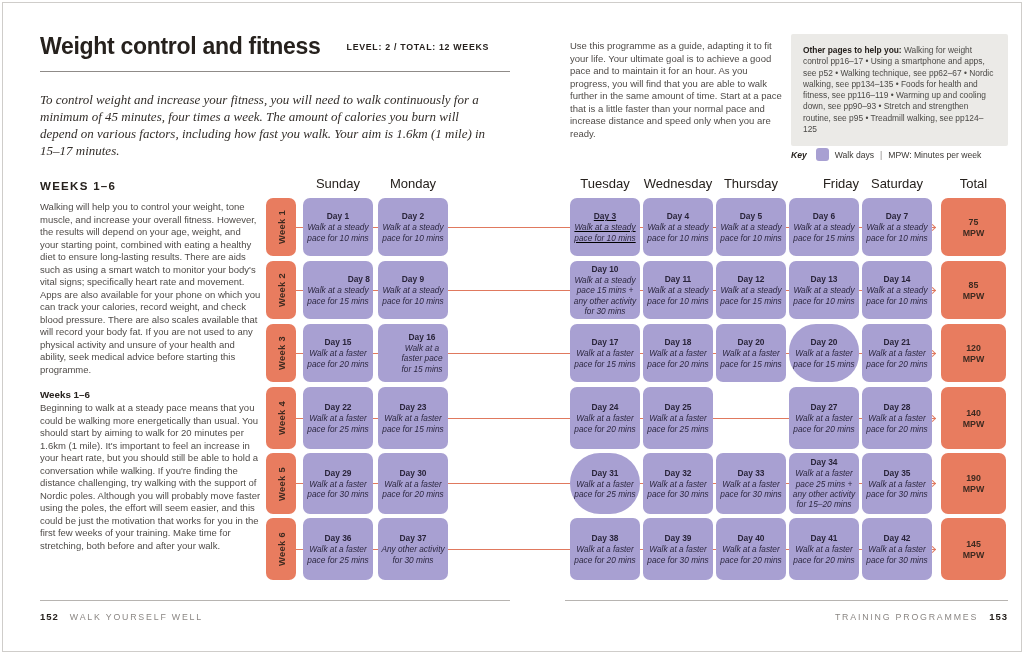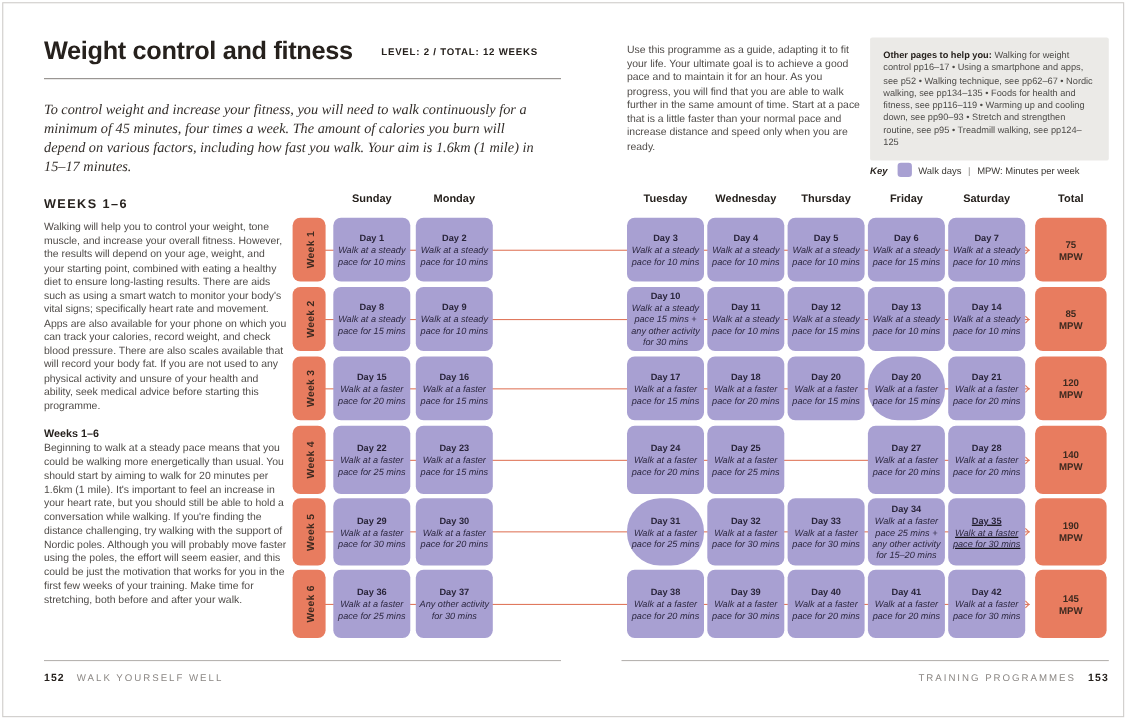--- a/index.html
+++ b/index.html
@@ -27,21 +27,21 @@
   #help-box b { color:#26211d; }
   #key-row { position:absolute; left:791px; top:148px; display:flex; align-items:center; font-size:8.6px; color:#3a3733; }
   #key-label { font-weight:bold; font-style:italic; color:#26211d; margin-right:9px; }
   #key-swatch { width:13px; height:13px; background:#a8a0d2; border-radius:3px; margin-right:6px; }
   .key-sep { margin:0 6px; color:#8b8784; }
 
   
   #schedule { position:absolute; left:266px; top:176px; width:740px; }
   .t-row { display:grid; grid-template-columns:30px 7px 70px 5px 70px 122px 70px 3px 70px 3px 70px 3px 70px 3px 70px 9px 65px; position:relative; align-items:center; }
   .t-head { height:18px; margin-bottom:4px; }
-  .col-head { grid-row:1; font-size:10px; font-weight:bold; color:#26211d; text-align:center; align-self:start; }
+  .col-head { grid-row:1; font-size:13px; font-weight:normal; color:#26211d; text-align:center; align-self:start; }
   .t-week { margin-bottom:5px; }
   .t-week:nth-child(2), .t-week:nth-child(3), .t-week:nth-child(4) { height:58px; }
   .t-week:nth-child(5) { height:62px; margin-bottom:4px; }
   .t-week:nth-child(6) { height:61px; margin-bottom:4px; }
   .t-week:nth-child(7) { height:62px; }
   .t-week::before { content:""; position:absolute; left:15px; right:70px; top:calc(50% - 0.5px); height:1px; background:#e0795e; }
   .t-week > * { grid-row:1; position:relative; z-index:1; }
   .week-label { align-self:stretch; background:#e87c5f; border-radius:7px; display:flex; align-items:center; justify-content:center; }
   .week-label span { writing-mode:vertical-rl; transform:rotate(180deg); font-size:9.4px; font-weight:bold; letter-spacing:0.3px; color:#3e2a20; white-space:nowrap; }
   .day-cell { background:#a8a0d2; border-radius:7px; display:flex; flex-direction:column; justify-content:center; text-align:center; padding:3px 3px; min-height:58px; }
@@ -94,37 +94,37 @@
     <span>MPW: Minutes per week</span>
   </div>
 
   <div id="schedule">
       <div class="t-row t-head">
         <div class="col-head" style="grid-column: 3;">Sunday</div>
         <div class="col-head" style="grid-column: 5;">Monday</div>
         <div class="col-head" style="grid-column: 7;">Tuesday</div>
         <div class="col-head" style="grid-column: 9;">Wednesday</div>
         <div class="col-head" style="grid-column: 11;">Thursday</div>
-        <div class="col-head" style="grid-column: 13;">Friday</div>
+        <div class="col-head" style="grid-column: 13; text-align: right;">Friday</div>
         <div class="col-head" style="grid-column: 15;">Saturday</div>
         <div class="col-head" style="grid-column: 17;">Total</div>
       </div>
       <div class="t-row t-week">
         <div class="week-label" style="grid-column: 1;">
           <span>Week 1</span>
         </div>
         <div class="day-cell" style="grid-column: 3;">
           <div class="day-title">Day 1</div>
           <div class="day-desc">Walk at a steady pace for 10 mins</div>
         </div>
         <div class="day-cell" style="grid-column: 5;">
           <div class="day-title">Day 2</div>
           <div class="day-desc">Walk at a steady pace for 10 mins</div>
         </div>
-        <div class="day-cell" style="grid-column: 7;">
+        <div class="day-cell" style="grid-column: 7; text-decoration: underline;">
           <div class="day-title">Day 3</div>
           <div class="day-desc">Walk at a steady pace for 10 mins</div>
         </div>
         <div class="day-cell" style="grid-column: 9;">
           <div class="day-title">Day 4</div>
           <div class="day-desc">Walk at a steady pace for 10 mins</div>
         </div>
         <div class="day-cell" style="grid-column: 11;">
           <div class="day-title">Day 5</div>
           <div class="day-desc">Walk at a steady pace for 10 mins</div>
@@ -140,21 +140,21 @@
         <div class="arrowhead" style="grid-column: 16;"></div>
         <div class="total-cell" style="grid-column: 17;">
           <div class="total-num">75</div>
           <div class="total-unit">MPW</div>
         </div>
       </div>
       <div class="t-row t-week">
         <div class="week-label" style="grid-column: 1;">
           <span>Week 2</span>
         </div>
-        <div class="day-cell" style="grid-column: 3;">
+        <div class="day-cell" style="grid-column: 3; align-items: flex-end;">
           <div class="day-title">Day 8</div>
           <div class="day-desc">Walk at a steady pace for 15 mins</div>
         </div>
         <div class="day-cell" style="grid-column: 5;">
           <div class="day-title">Day 9</div>
           <div class="day-desc">Walk at a steady pace for 10 mins</div>
         </div>
         <div class="day-cell" style="grid-column: 7;">
           <div class="day-title">Day 10</div>
           <div class="day-desc">Walk at a steady pace 15 mins + any other activity for 30 mins</div>
@@ -182,21 +182,21 @@
         </div>
       </div>
       <div class="t-row t-week">
         <div class="week-label" style="grid-column: 1;">
           <span>Week 3</span>
         </div>
         <div class="day-cell" style="grid-column: 3;">
           <div class="day-title">Day 15</div>
           <div class="day-desc">Walk at a faster pace for 20 mins</div>
         </div>
-        <div class="day-cell" style="grid-column: 5;">
+        <div class="day-cell" style="grid-column: 5; padding-left: 21px;">
           <div class="day-title">Day 16</div>
           <div class="day-desc">Walk at a faster pace for 15 mins</div>
         </div>
         <div class="day-cell" style="grid-column: 7;">
           <div class="day-title">Day 17</div>
           <div class="day-desc">Walk at a faster pace for 15 mins</div>
         </div>
         <div class="day-cell" style="grid-column: 9;">
           <div class="day-title">Day 18</div>
           <div class="day-desc">Walk at a faster pace for 20 mins</div>
@@ -274,21 +274,21 @@
           <div class="day-desc">Walk at a faster pace for 30 mins</div>
         </div>
         <div class="day-cell" style="grid-column: 11;">
           <div class="day-title">Day 33</div>
           <div class="day-desc">Walk at a faster pace for 30 mins</div>
         </div>
         <div class="day-cell" style="grid-column: 13;">
           <div class="day-title">Day 34</div>
           <div class="day-desc">Walk at a faster pace 25 mins + any other activity for 15–20 mins</div>
         </div>
-        <div class="day-cell" style="grid-column: 15; text-decoration: underline;">
+        <div class="day-cell" style="grid-column: 15;">
           <div class="day-title">Day 35</div>
           <div class="day-desc">Walk at a faster pace for 30 mins</div>
         </div>
         <div class="arrowhead" style="grid-column: 16;"></div>
         <div class="total-cell" style="grid-column: 17;">
           <div class="total-num">190</div>
           <div class="total-unit">MPW</div>
         </div>
       </div>
       <div class="t-row t-week">

